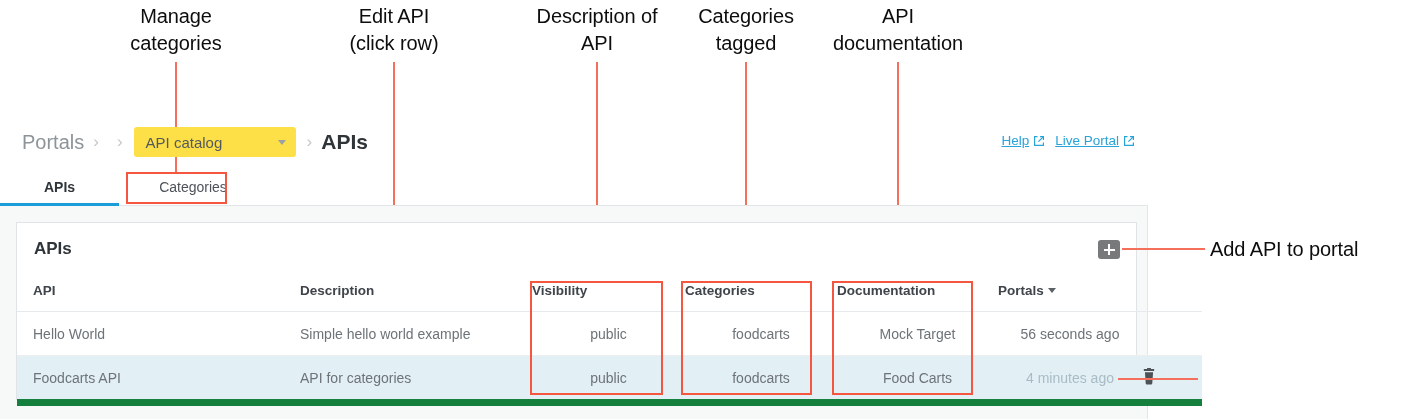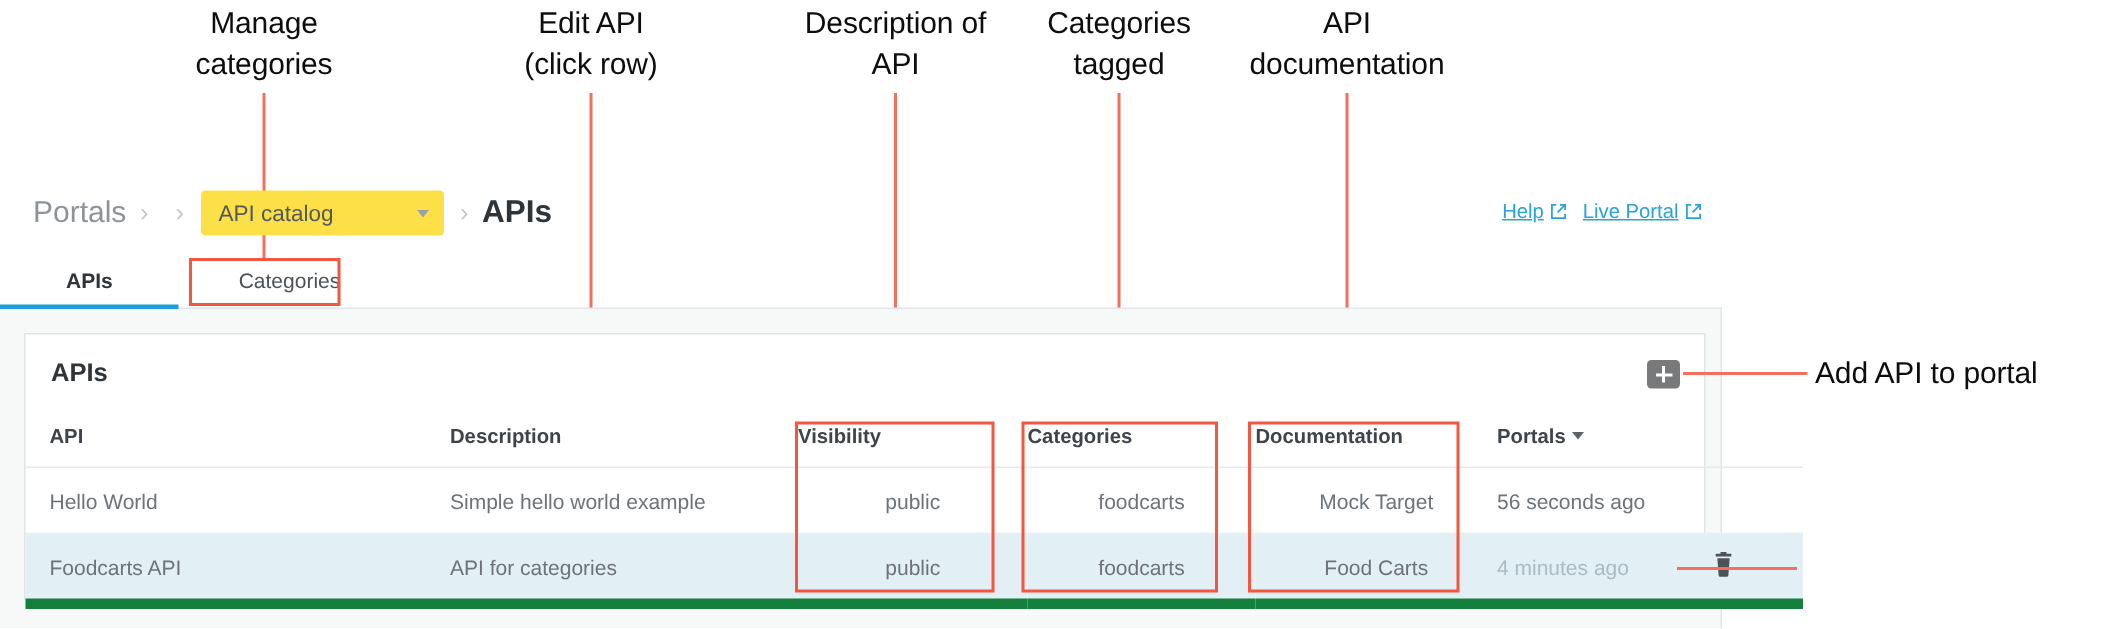--- a/index.html
+++ b/index.html
@@ -246,21 +246,21 @@
   tr.row-selected td {
     background: #e2eff5;
     border-bottom: 7px solid #15803d;
   }
   tr.row-selected td.muted { color: #a9bcc5; }
   .c-api      { width: 267px; padding-left: 16px !important; }
   .c-desc     { width: 232px; }
   .c-vis      { width: 153px; }
   .c-cat      { width: 152px; }
   .c-doc      { width: 161px; }
-  .c-mod      { width: 144px; }
+  .c-mod      { width: 144px; text-align: center; }
   .c-act      { width: 60px; }
   .ctr { text-align: center; }
   .sort-caret {
     display: inline-block;
     width: 0; height: 0;
     margin-left: 4px;
     vertical-align: 2px;
     border-left: 4px solid transparent;
     border-right: 4px solid transparent;
     border-top: 5px solid #5b6166;

